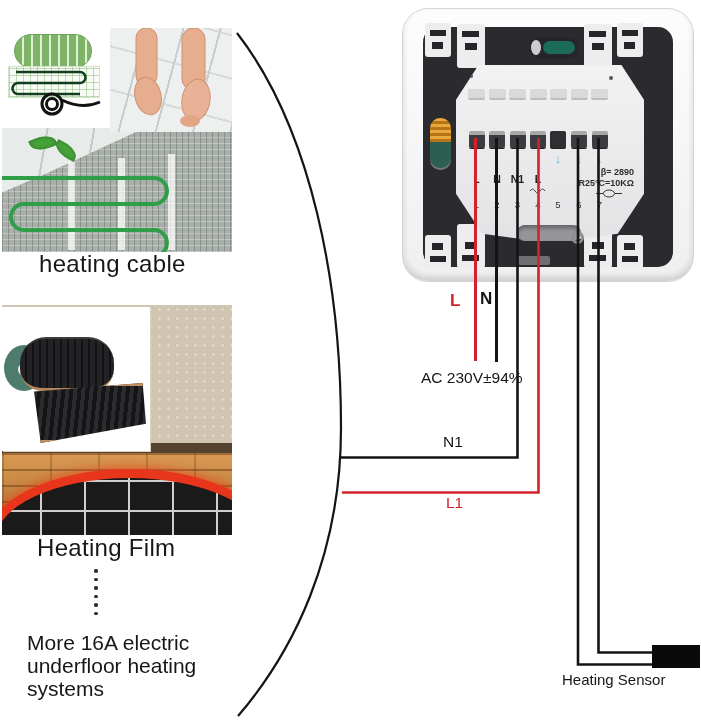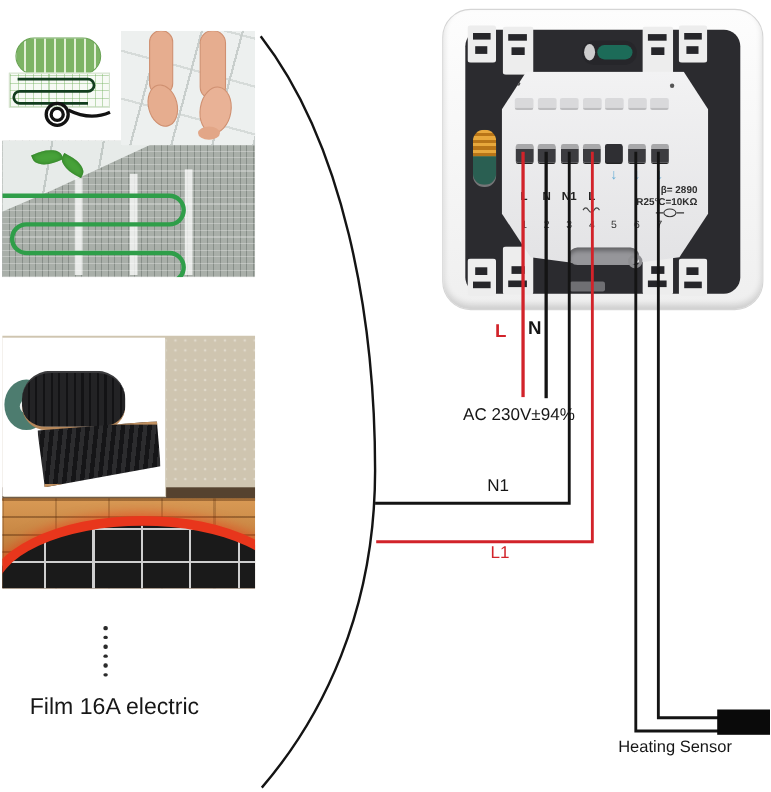--- a/index.html
+++ b/index.html
@@ -126,45 +126,49 @@
       <div class="abs c1-roll"></div>
       <div class="abs c1-mat"></div>
       <svg class="abs" style="left:0;top:0;" width="108" height="94">
         <path d="M14,44 H78 a5.5,5.5 0 0 1 0,11 H16 a5.5,5.5 0 0 0 0,11 H78" stroke="#123d1e" stroke-width="2.5" fill="none"></path>
         <circle cx="50" cy="76" r="10" fill="none" stroke="#121212" stroke-width="3"></circle>
         <circle cx="50" cy="76" r="5.5" fill="none" stroke="#121212" stroke-width="3"></circle>
         <path d="M60,72 Q80,82 98,74" stroke="#121212" stroke-width="3" fill="none"></path>
       </svg>
     </div>
   </div>
+  <div class="caption" style="left:39px;top:250px;">heating cable</div>
 
   <div class="photo c2">
     <div class="abs c2-wall"></div>
     <div class="abs c2-base"></div>
     <div class="abs c2-inset">
       <div class="abs c2-core"></div>
       <div class="abs c2-hole"></div>
       <div class="abs c2-body"></div>
       <div class="abs c2-sheet"></div>
     </div>
     <div class="abs c2-wood">
       <div class="c2-film"></div>
     </div>
   </div>
+  <div class="caption" style="left:37px;top:534px;">Heating Film</div>
 
   <div class="dotcol" style="left:94px;top:569px;">
     <div class="dot"></div>
       <div class="dot"></div>
       <div class="dot"></div>
     <div class="dot"></div>
       <div class="dot"></div>
       <div class="dot"></div>
   </div>
   <div class="more-text" style="left:27px;top:631px;">
-    <div>Film 16A electric</div>
+    <div>More 16A electric</div>
+    <div>underfloor heating</div>
+    <div>systems</div>
   </div>
 
   <div class="abs tstat">
     <div class="abs tstat-dark"></div>
 
     <div class="clip sm" style="left:22px;top:14px;"></div>
     <div class="clip lg" style="left:54px;top:15px;"></div>
     <div class="clip lg" style="left:181px;top:15px;"></div>
     <div class="clip sm" style="left:214px;top:14px;"></div>
     <div class="clip sm flip" style="left:22px;top:226px;"></div>

